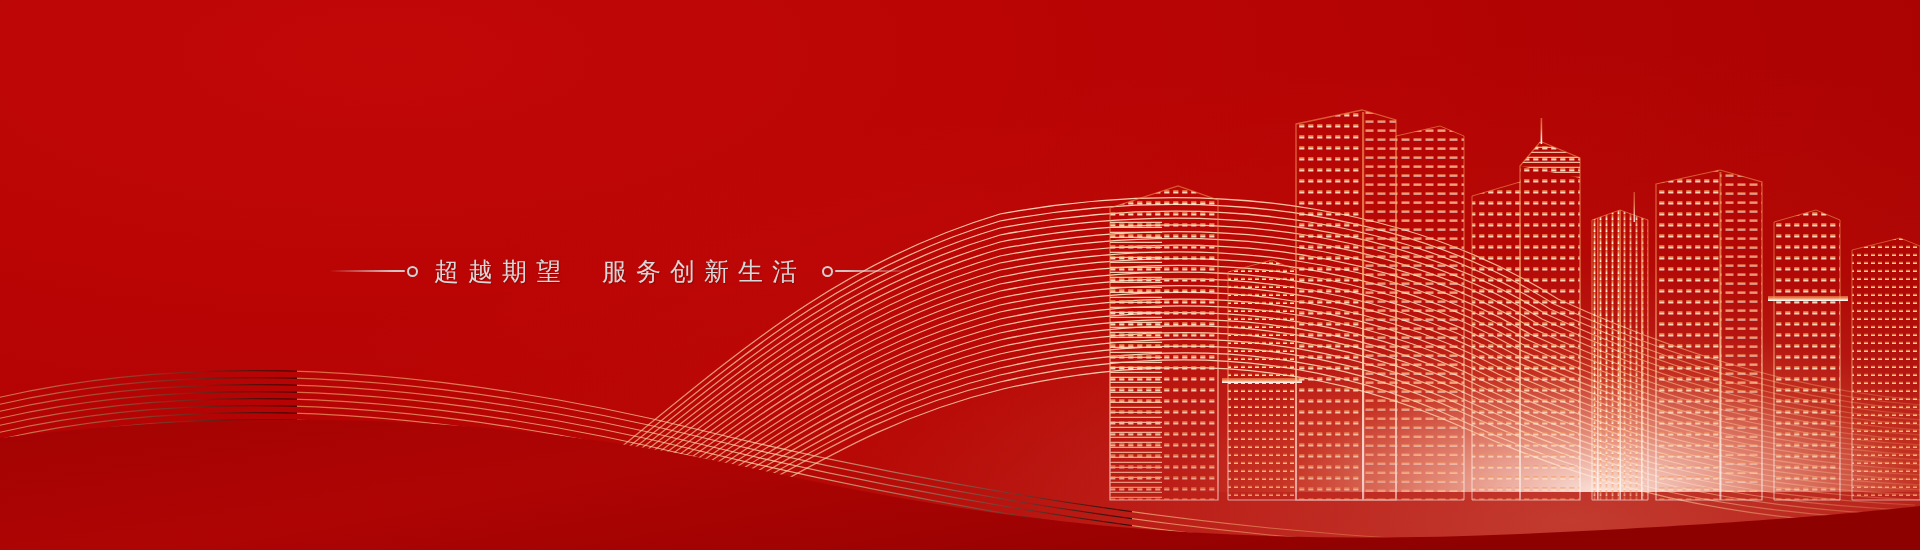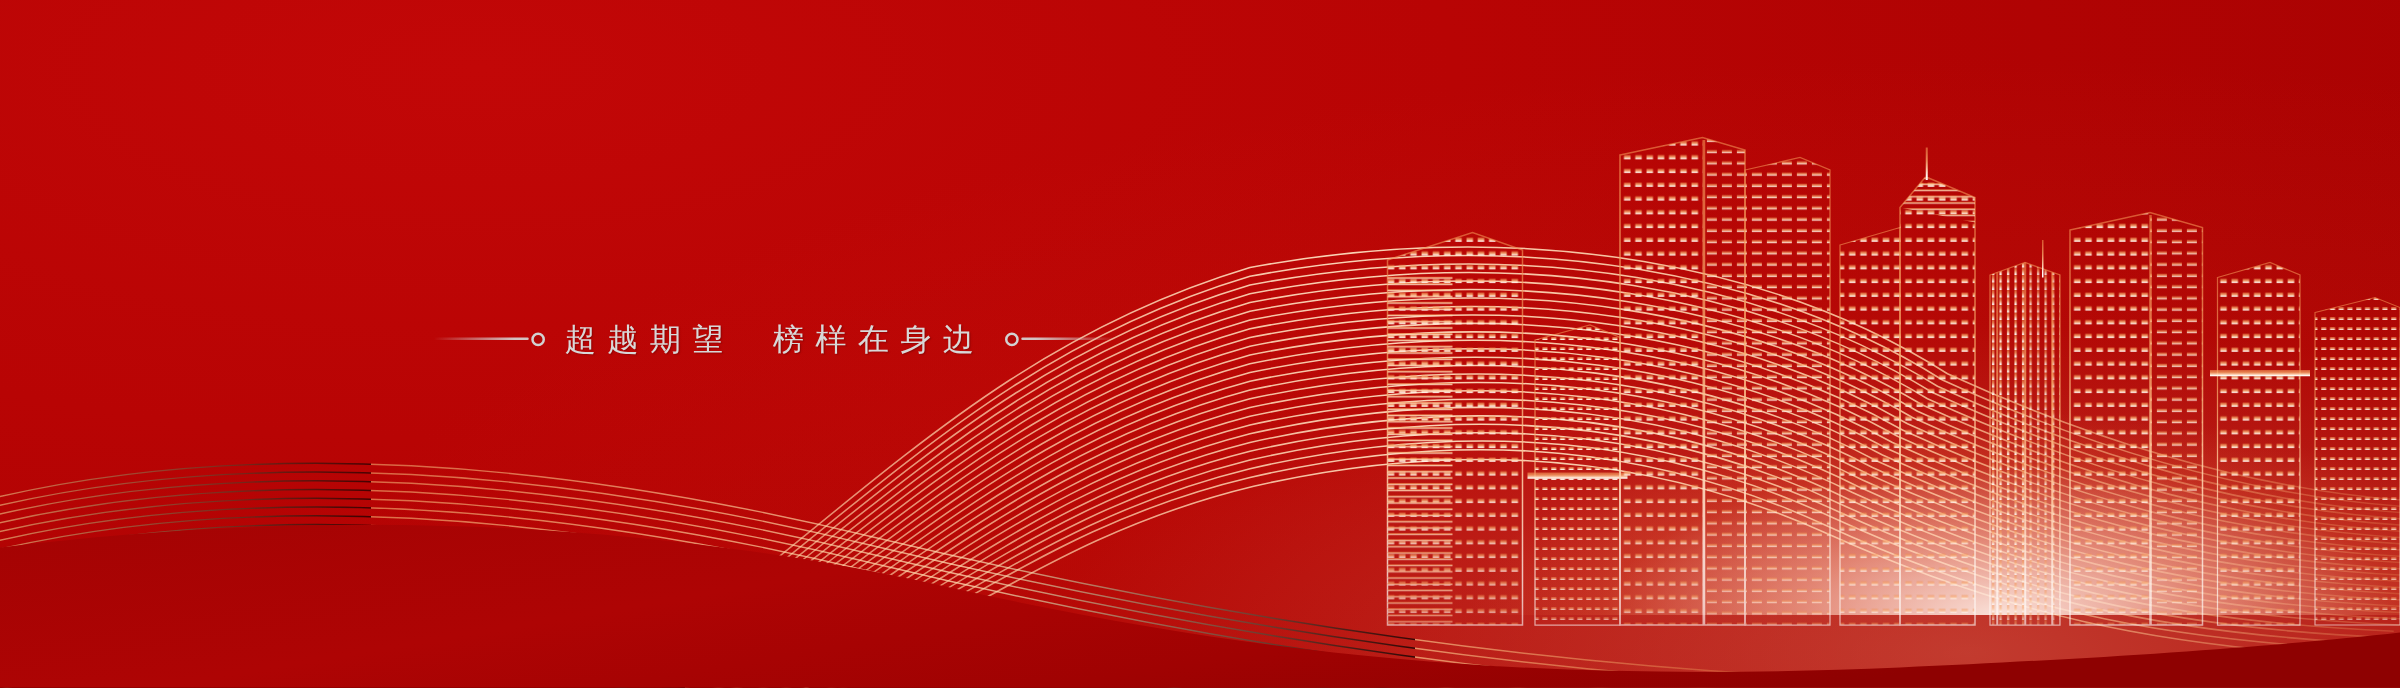--- a/index.html
+++ b/index.html
@@ -4,21 +4,21 @@
 <title>Banner</title>
 <style>
   html,body{margin:0;padding:0;background:#7a0000;}
   *{box-sizing:border-box;}
 
   .banner{
     position:relative;
     width:1920px;
     height:550px;
     overflow:hidden;
-    font-family:Liberation Serif, serif;
+    font-family:Liberation Sans, sans-serif;
     background:
       radial-gradient(120% 150% at 82% 95%, rgba(255,190,150,0.30) 0%, rgba(230,60,30,0.10) 32%, rgba(0,0,0,0) 58%),
       radial-gradient(90% 120% at 20% 10%, #c20707 0%, #b80404 45%, #a80202 100%),
       linear-gradient(150deg,#be0606 0%, #b60303 55%, #a00101 100%);
   }
 
   
   .wave-layer{position:absolute;left:0;top:0;width:1920px;height:550px;pointer-events:none;}
 
   
@@ -336,21 +336,21 @@
 
   <div class="textblock">
     <h1 class="title">先锋力量  榜样在身边</h1>
 
     <div class="subtitle-row">
       <span class="deco">
         <span class="deco-line"></span>
         <span class="deco-dot"></span>
       </span>
 
-      <span class="subtitle">超越期望  榜样在身边</span>
+      <span class="subtitle">超越期望  服务创新生活</span>
 
       <span class="deco">
         <span class="deco-dot"></span>
         <span class="deco-line right"></span>
       </span>
     </div>
   </div>
 
 </div>
 

